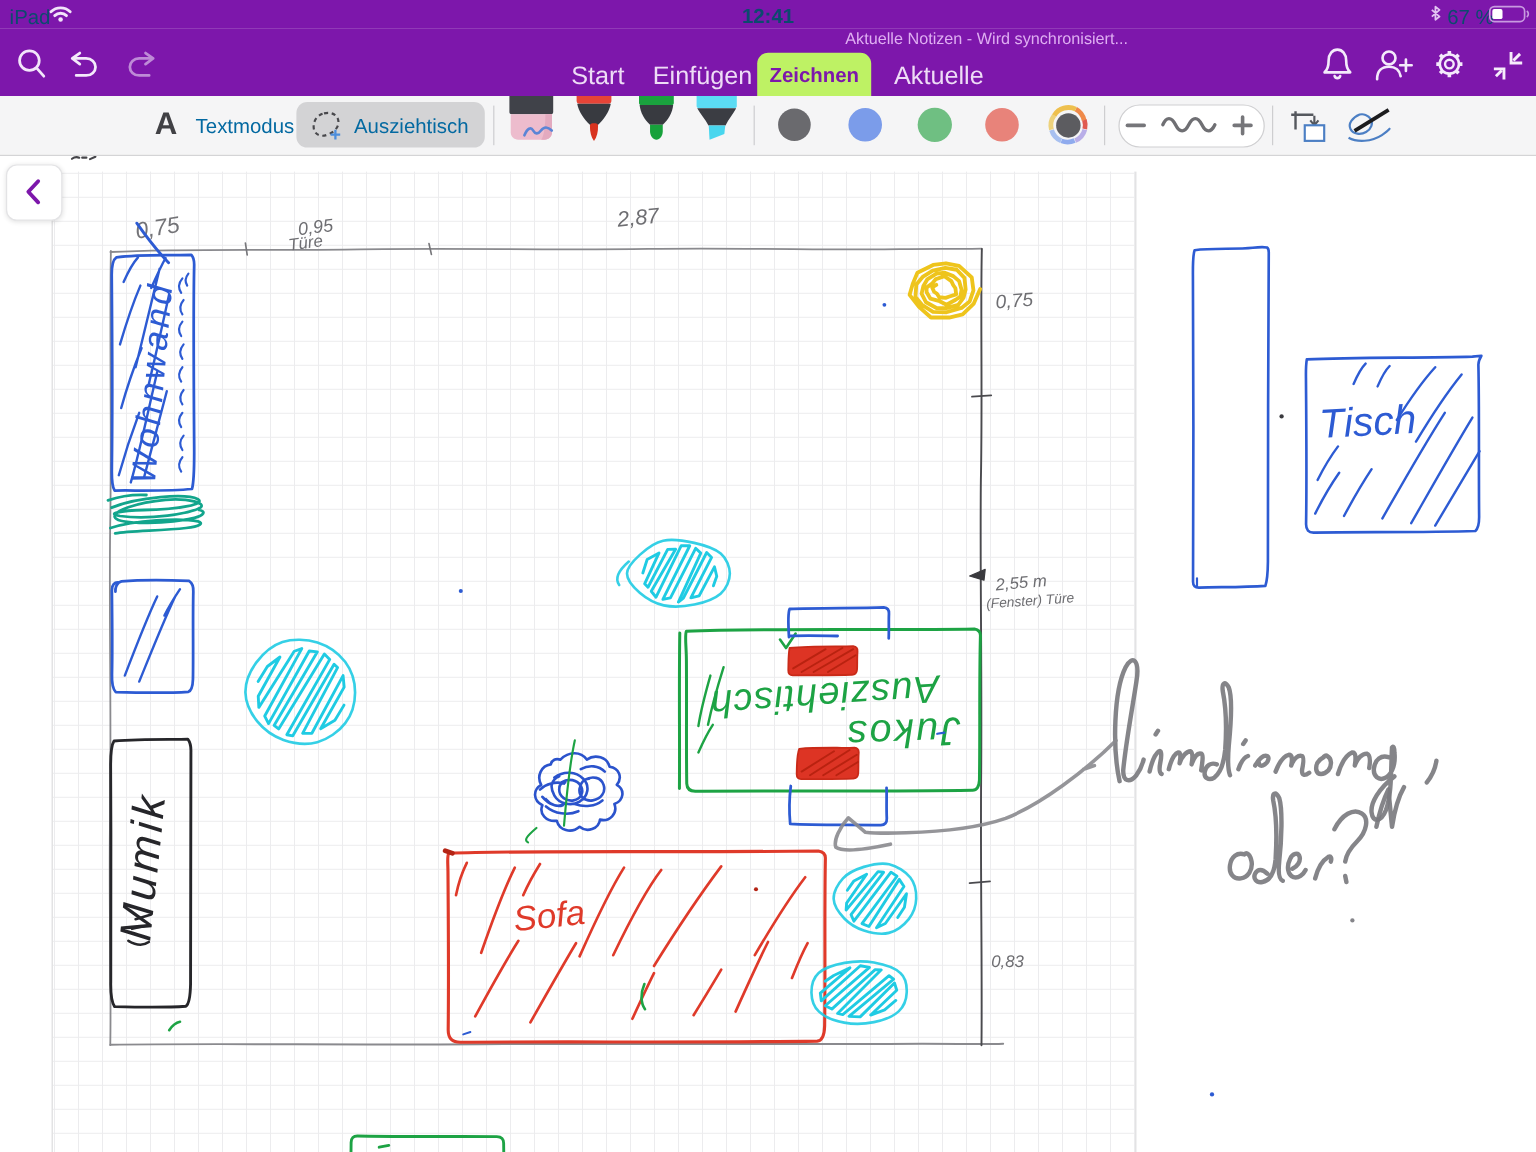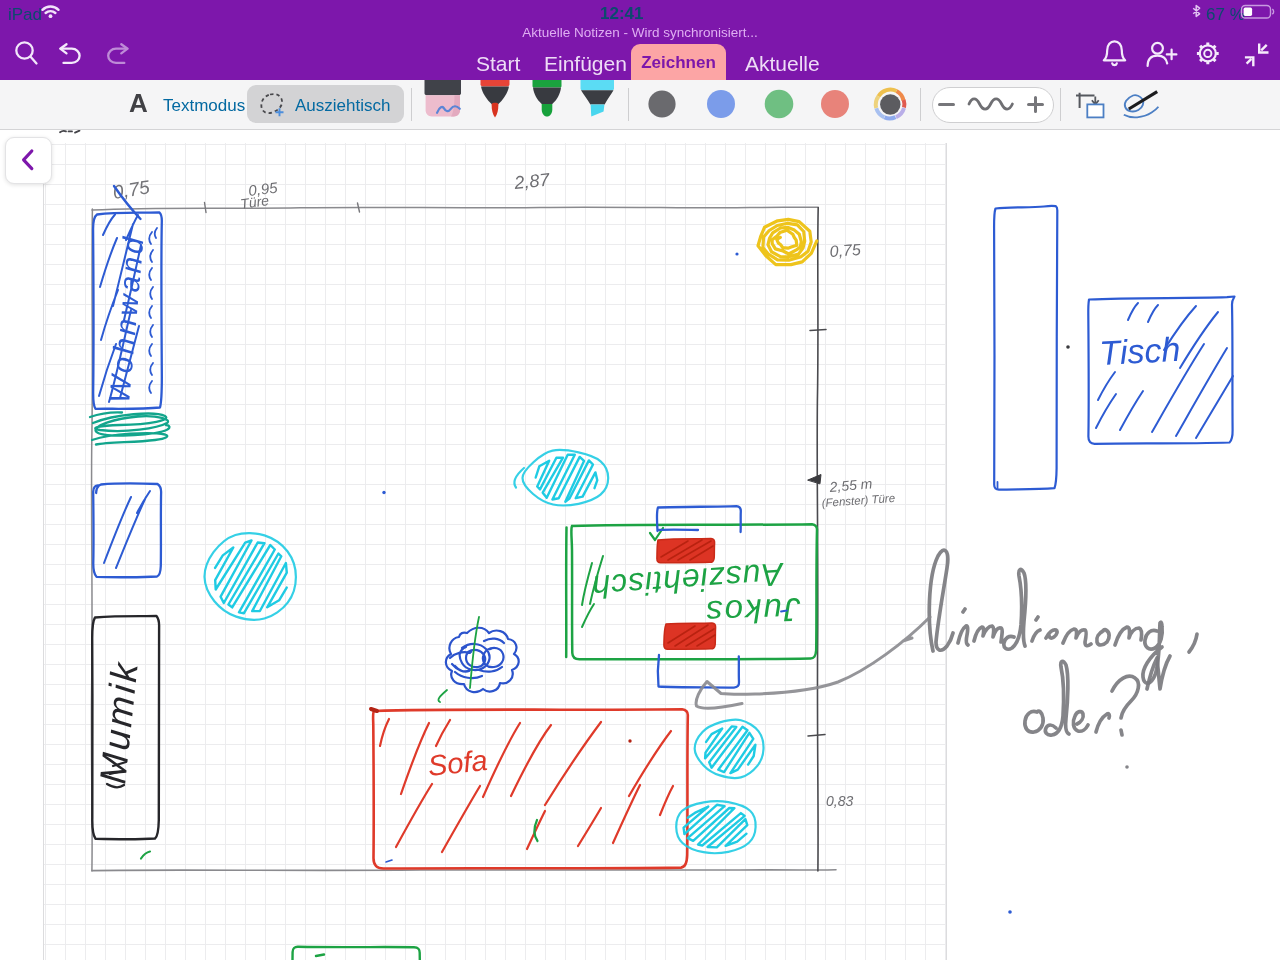--- a/index.html
+++ b/index.html
@@ -4,21 +4,21 @@
 html,body{margin:0;padding:0}
 body{width:1280px;height:960px;position:relative;overflow:hidden;background:#fff;
   font-family:"Liberation Sans",sans-serif;-webkit-font-smoothing:antialiased}
 .abs{position:absolute}
 
 #statusbar{left:0;top:0;width:1280px;height:24px;background:#7d17ab;z-index:20}
 #navbar{left:0;top:24px;width:1280px;height:56px;background:#7d17ab;z-index:20}
 .st{color:#0c4a6e;font-size:17px}
 #toolbar{left:0;top:80px;width:1280px;height:49px;background:#f5f5f6;border-bottom:1px solid #d4d4d6;z-index:20}
 .tab{color:#eedcf6;font-size:21px}
-#activetab{background:#fca5a5;border-radius:9px 9px 0 0;z-index:21}
+#activetab{background:#bef264;border-radius:9px 9px 0 0;z-index:21}
 #activetab span{color:#7d17ab;font-size:17px;font-weight:bold}
 #lassobtn{background:#d3d3d5;border-radius:9px}
 .tbtext{color:#0369a1;font-size:17px}
 .vsep{width:1px;background:#cecED0}
 
 #page{left:43px;top:143px;width:902px;height:817px;z-index:1;
   background-image:linear-gradient(to right,#ececee 1px,transparent 1px),
                    linear-gradient(to bottom,#ececee 1px,transparent 1px);
   background-size:20px 20px;background-position:1px 1px;
   border-left:1px solid #dcdcde;border-right:1px solid #dcdcde}
@@ -29,25 +29,25 @@
 #chrome{left:0;top:0;z-index:30;pointer-events:none}
 </style></head>
 <body>
 
 <div class="abs" id="statusbar"></div>
 
 <div class="abs" id="navbar"></div>
 
 <div class="abs st" style="left:8px;top:5px;z-index:26">iPad</div>
 
-<div class="abs st" style="left:600px;top:4px;width:80px;text-align:left;font-weight:bold;z-index:26">12:41</div>
+<div class="abs st" style="left:600px;top:4px;width:80px;text-align:center;font-weight:bold;z-index:26">12:41</div>
 
 <div class="abs st" style="left:1206px;top:5px;z-index:26">67 %</div>
 
-<div class="abs" style="left:340px;top:25px;width:600px;text-align:center;color:#dfaef2;font-size:13.5px;z-index:26">Aktuelle Notizen - Wird synchronisiert...</div>
+<div class="abs" style="left:340px;top:25px;width:600px;text-align:right;color:#dfaef2;font-size:13.5px;z-index:26">Aktuelle Notizen - Wird synchronisiert...</div>
 
 <div class="abs tab" style="left:476px;top:52px;z-index:26">Start</div>
 
 <div class="abs tab" style="left:544px;top:52px;z-index:26">Einfügen</div>
 
 <div class="abs" id="activetab" style="left:631px;top:44px;width:95px;height:36px;text-align:center;z-index:26"><span style="line-height:38px">Zeichnen</span></div>
 
 <div class="abs tab" style="left:745px;top:52px;z-index:26">Aktuelle</div>
 
 <div class="abs" id="toolbar"></div>

